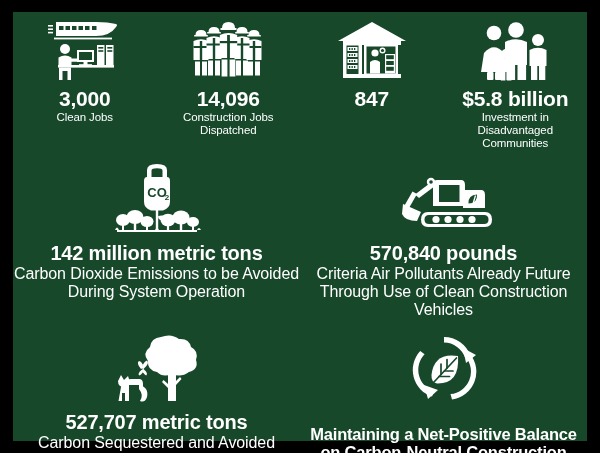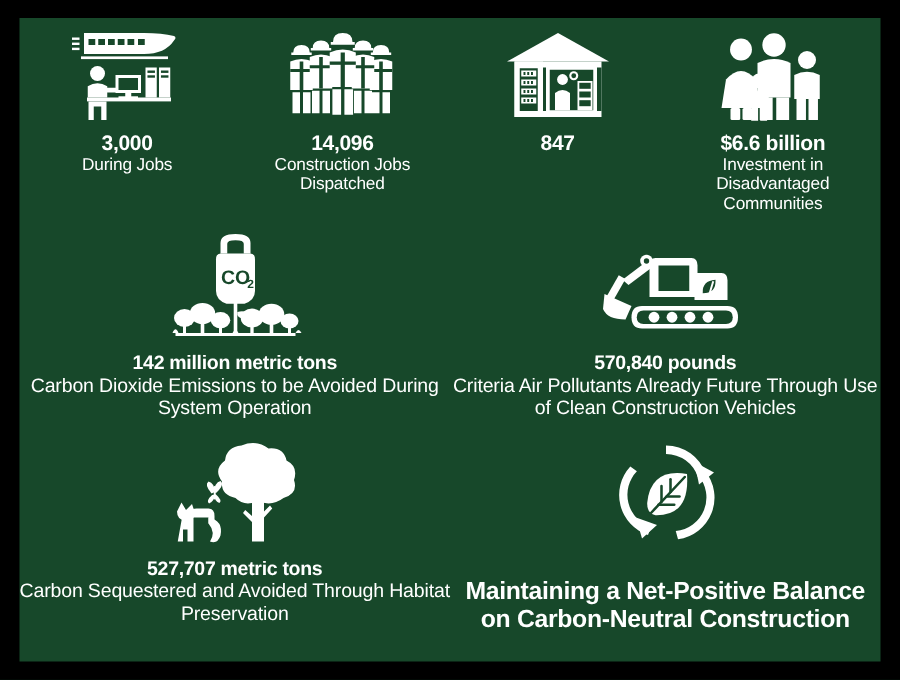--- a/index.html
+++ b/index.html
@@ -57,28 +57,28 @@
   }
   .caption {
     color: #ffffff;
     text-align: center;
     line-height: 1.12;
     letter-spacing: -0.1px;
   }
   
   #row-top .stat { flex: 1 1 0; }
   #row-top .icon-wrap { height: 62px; }
-  #row-top .value { font-size: 14px; margin-top: 6px; }
+  #row-top .value { font-size: 21px; margin-top: 6px; }
   #row-top .caption { font-size: 11.5px; margin-top: 1px; }
 
   
   .row-mid .stat { flex: 1 1 0; }
   .row-mid .icon-wrap { height: 72px; }
-  .row-mid .value { font-size: 13px; margin-top: 7px; }
-  .row-mid .caption { font-size: 13px; margin-top: 1px; }
+  .row-mid .value { font-size: 20px; margin-top: 7px; }
+  .row-mid .caption { font-size: 16px; margin-top: 1px; }
 
   #row-middle { margin-top: 14px; }
   #row-bottom { margin-top: 14px; }
 
   .stat-headline {
     color: #ffffff;
     font-weight: bold;
     text-align: center;
     font-size: 16.5px;
     line-height: 1.12;
@@ -138,21 +138,21 @@
               <g fill="#17482a">
                 <rect x="52.3" y="27" width="5" height="1.6"></rect>
                 <rect x="52.3" y="30.2" width="5" height="1.6"></rect>
                 <rect x="61.3" y="27" width="5" height="1.6"></rect>
                 <rect x="61.3" y="30.2" width="5" height="1.6"></rect>
               </g>
             </g>
           </svg>
         </div>
         <div class="value">3,000</div>
-        <div class="caption">During Jobs</div>
+        <div class="caption">Clean Jobs</div>
       </div>
 
       <div class="stat">
         <div class="icon-wrap">
           <svg width="74" height="62" viewBox="0 0 74 62">
             <g fill="#ffffff">
 
               <g transform="translate(2,10)">
                 <path d="M2.5 5 Q2.5 0 8 0 Q13.5 0 13.5 5 L14.8 5 L14.8 6.6 L1.2 6.6 L1.2 5 Z"></path>
                 <path d="M0.5 11 Q8 7.5 15.5 11 L15.5 30 L0.5 30 Z"></path>
@@ -293,21 +293,21 @@
               <rect x="53" y="46" width="6.3" height="14"></rect>
               <rect x="61" y="46" width="6.3" height="14"></rect>
 
               <circle cx="28" cy="34" r="5"></circle>
               <path d="M21.5 42.5 Q28 38.8 34.5 42.5 L34.5 52 L21.5 52 Z"></path>
               <rect x="22.8" y="52" width="4.6" height="8.5"></rect>
               <rect x="28.8" y="52" width="4.6" height="8.5"></rect>
             </g>
           </svg>
         </div>
-        <div class="value">$6.6 billion</div>
+        <div class="value">$5.8 billion</div>
         <div class="caption">Investment in Disadvantaged Communities</div>
       </div>
 
     </div>
 
     <div class="row row-mid" id="row-middle">
 
       <div class="stat">
         <div class="icon-wrap">
           <svg width="96" height="72" viewBox="0 0 96 72">

